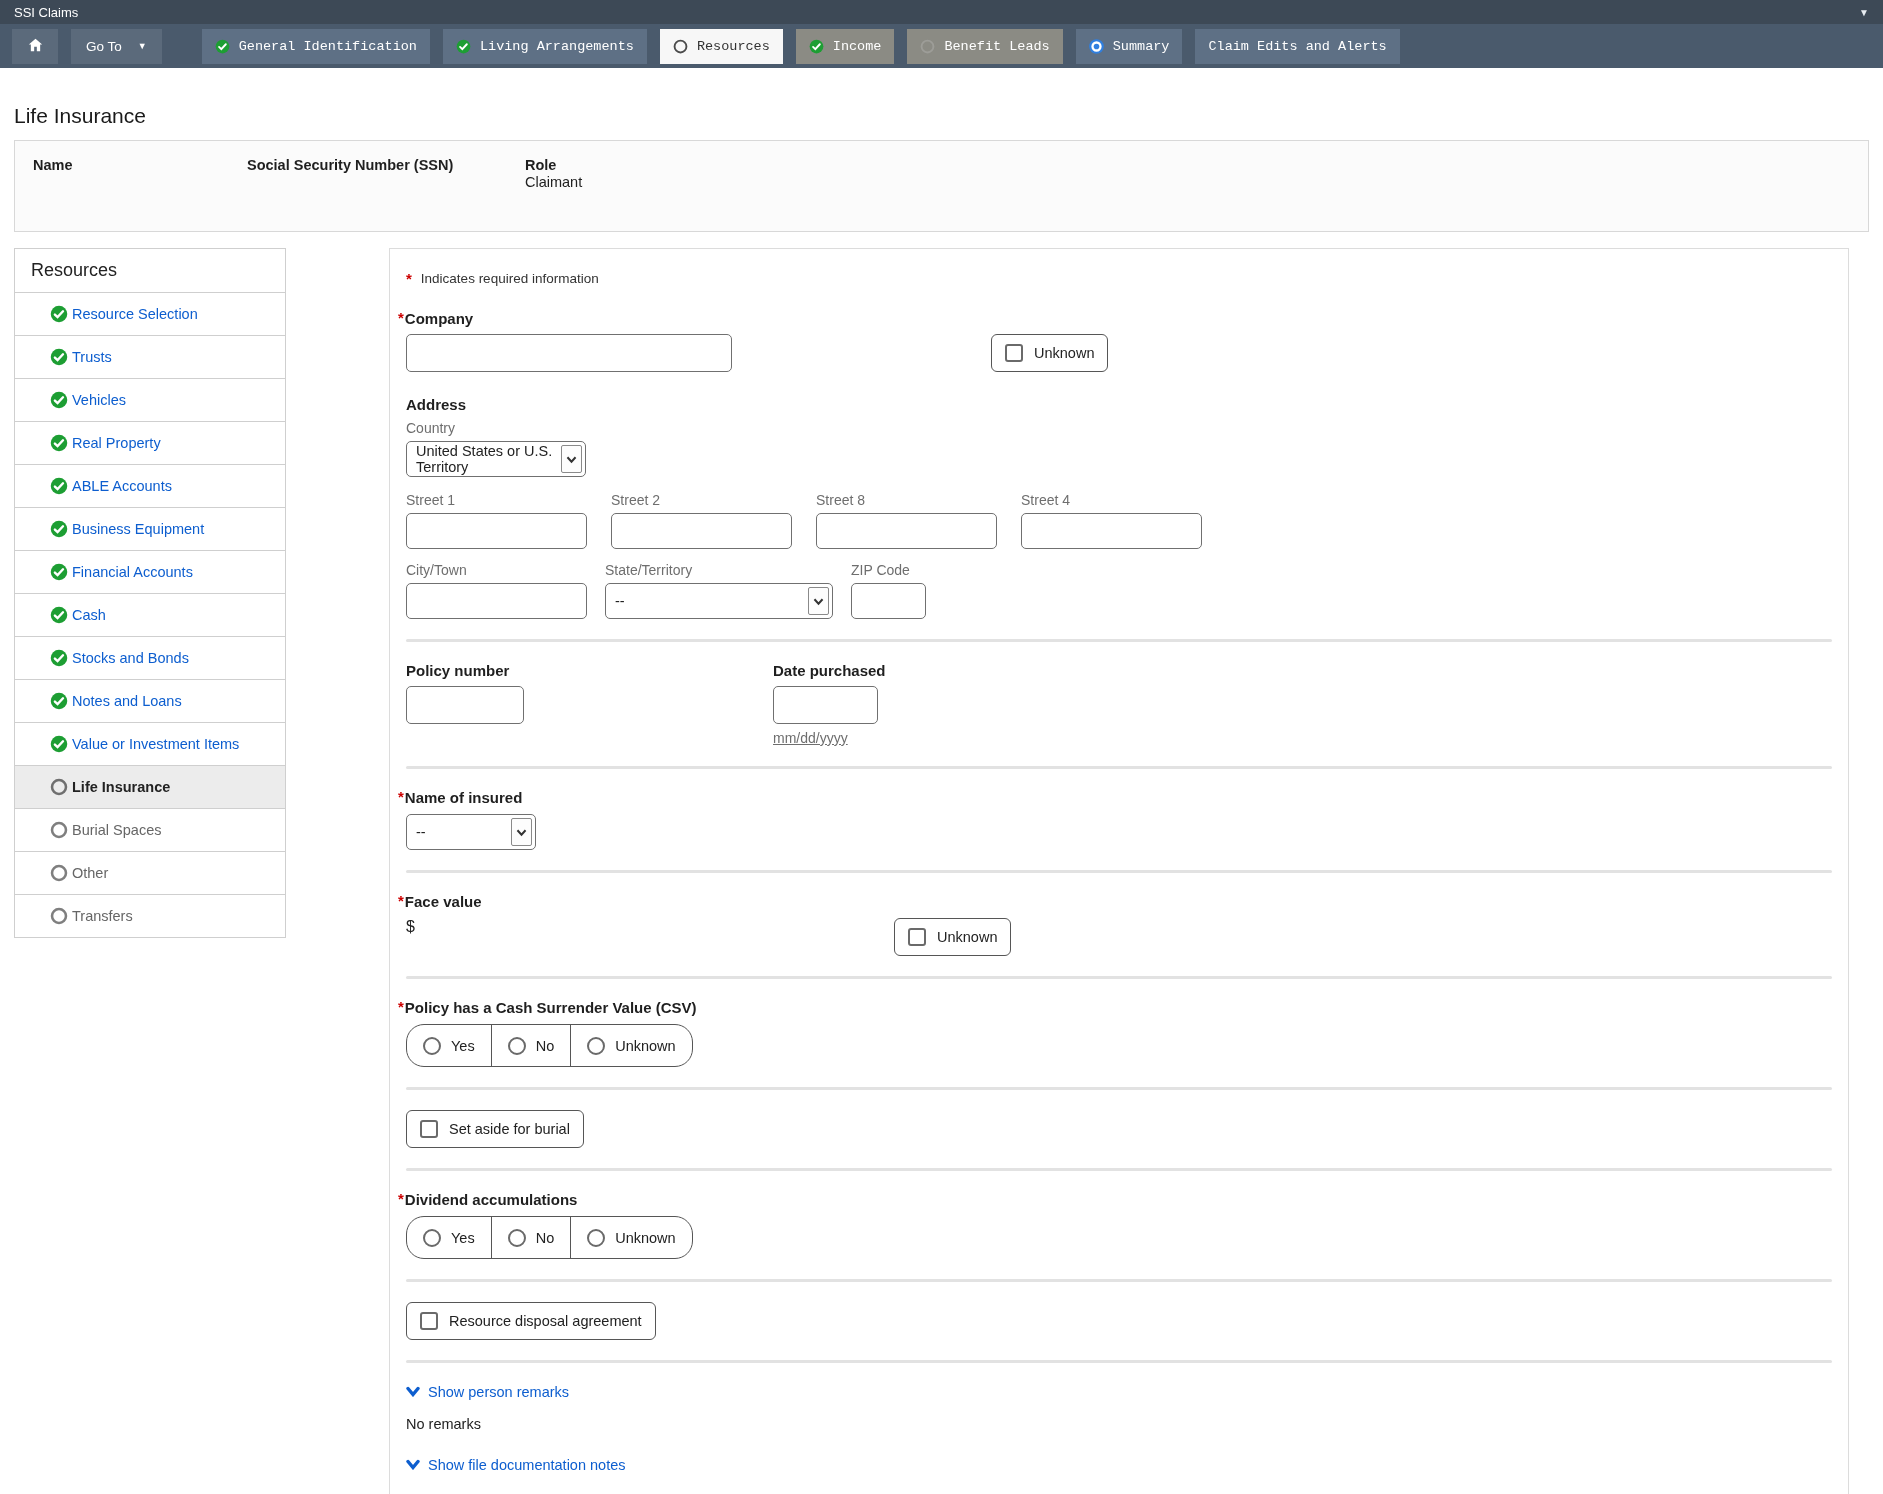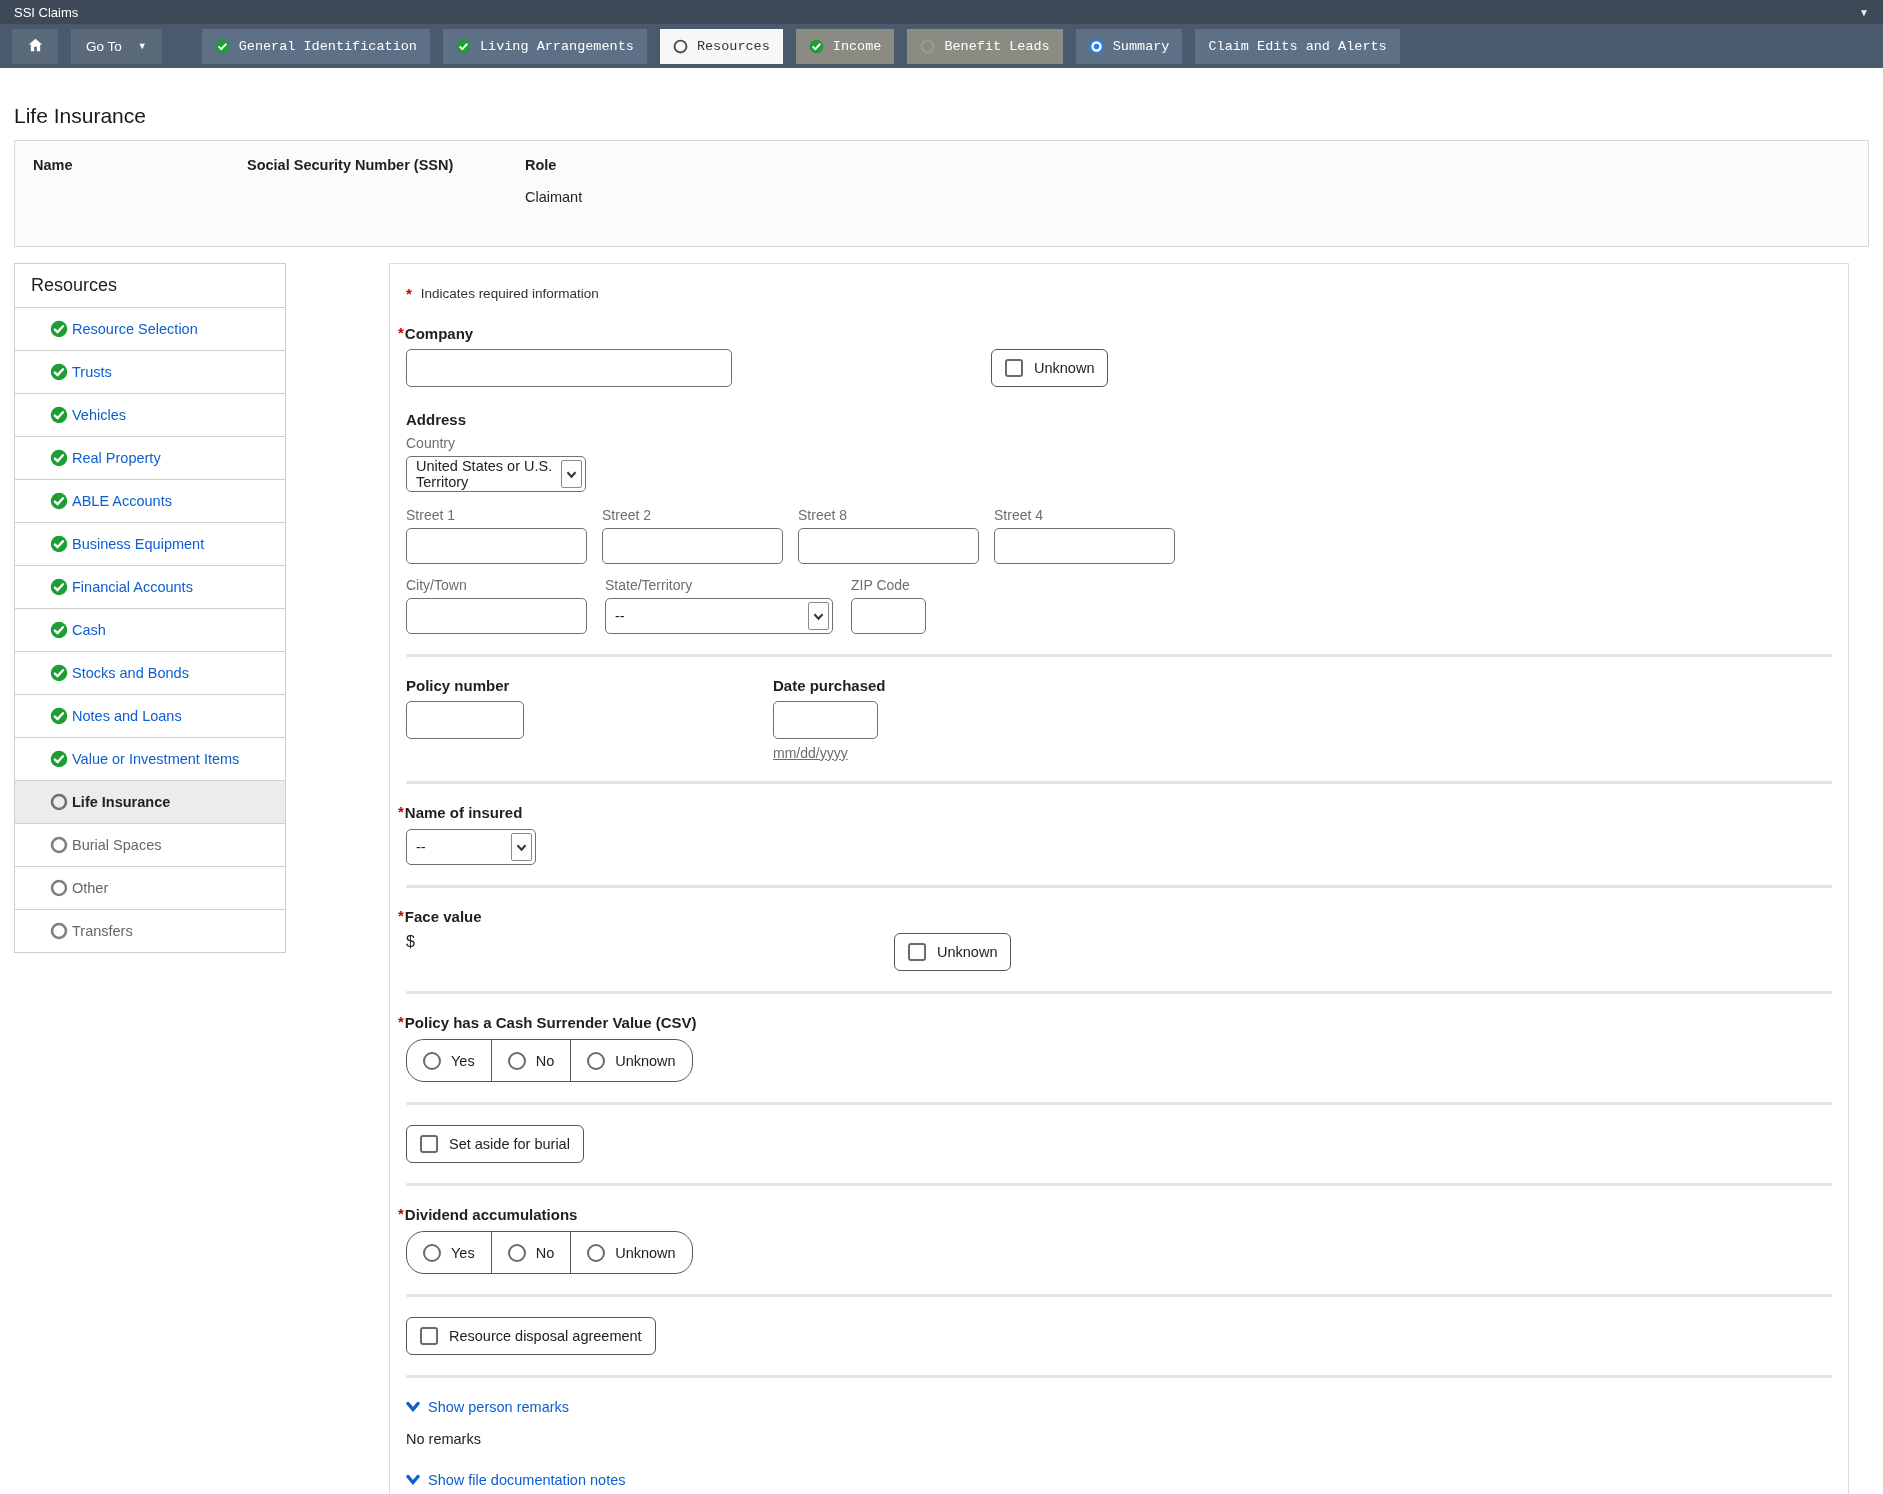--- a/index.html
+++ b/index.html
@@ -44,21 +44,21 @@
 
   
   .content { padding: 0 14px; }
   h1.page-title { font-size: 21px; font-weight: 400; color: #1a1a1a; margin: 36px 0 12px; }
 
   .person-panel {
     border: 1px solid #d8d8d8; background: #fbfbfb;
     padding: 16px 18px 40px;
     display: grid; grid-template-columns: 214px 278px 1fr;
   }
-  .person-col .p-label { font-weight: 700; font-size: 14.5px; color:#1f1f1f; margin-bottom: 16px; }
+  .person-col .p-label { font-weight: 700; font-size: 14.5px; color:#1f1f1f; margin-bottom: 1px; }
   .person-col .p-value { font-size: 14.5px; color:#222; min-height: 17px; }
 
   .main-row { display: flex; align-items: flex-start; margin-top: 16px; }
 
   
   .sidebar { width: 272px; border: 1px solid #cfcfcf; background:#fff; }
   .sidebar-header {
     padding: 11px 16px; font-size: 18px; color: #222;
     border-bottom: 1px solid #cfcfcf;
   }
@@ -104,21 +104,21 @@
     position: relative; border: 1px solid #707070; border-radius: 5px;
     height: 36px; background: #fff; display: flex; align-items: center;
     padding: 0 30px 0 9px; font-size: 14.5px; color:#222; cursor: pointer;
   }
   .select .arrow-box {
     position: absolute; right: 3px; top: 3px; bottom: 3px; width: 21px;
     border: 1px solid #8a8a8a; border-radius: 2px; background: #fdfdfd;
     display: flex; align-items: center; justify-content: center;
   }
 
-  .addr-streets { display: flex; gap: 15px; margin-top: 15px; }
+  .addr-streets { display: flex; gap: 24px; margin-top: 15px; }
   .addr-city { display: flex; gap: 18px; margin-top: 13px; }
   .field { display: flex; flex-direction: column; }
 
   
   .unknown-btn, .check-btn {
     display: inline-flex; align-items: center; gap: 11px;
     border: 1px solid #565656; border-radius: 6px; background: #fff;
     padding: 0 13px; height: 38px; font-size: 14.5px; color:#222;
     cursor: pointer; font-family: inherit;
   }

